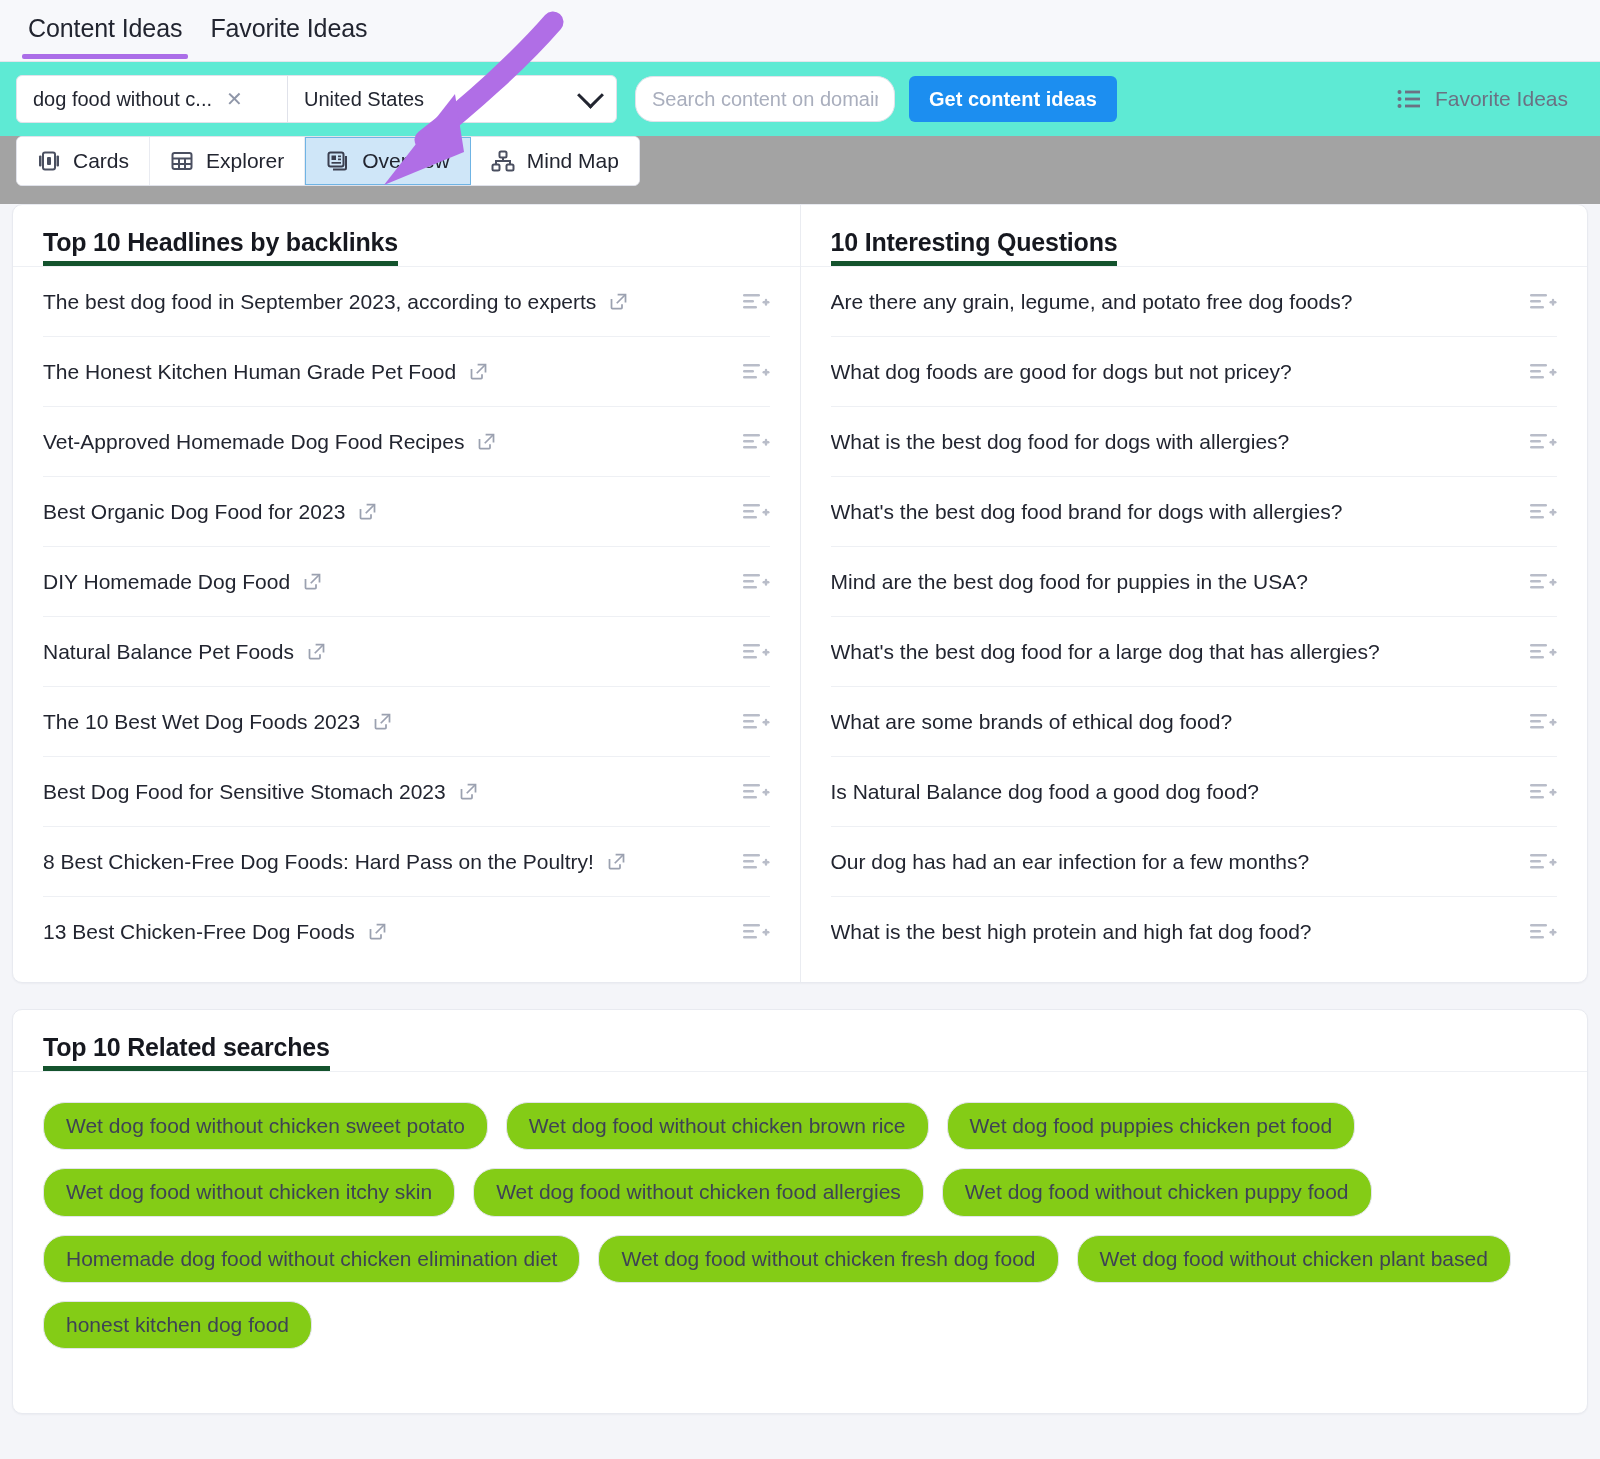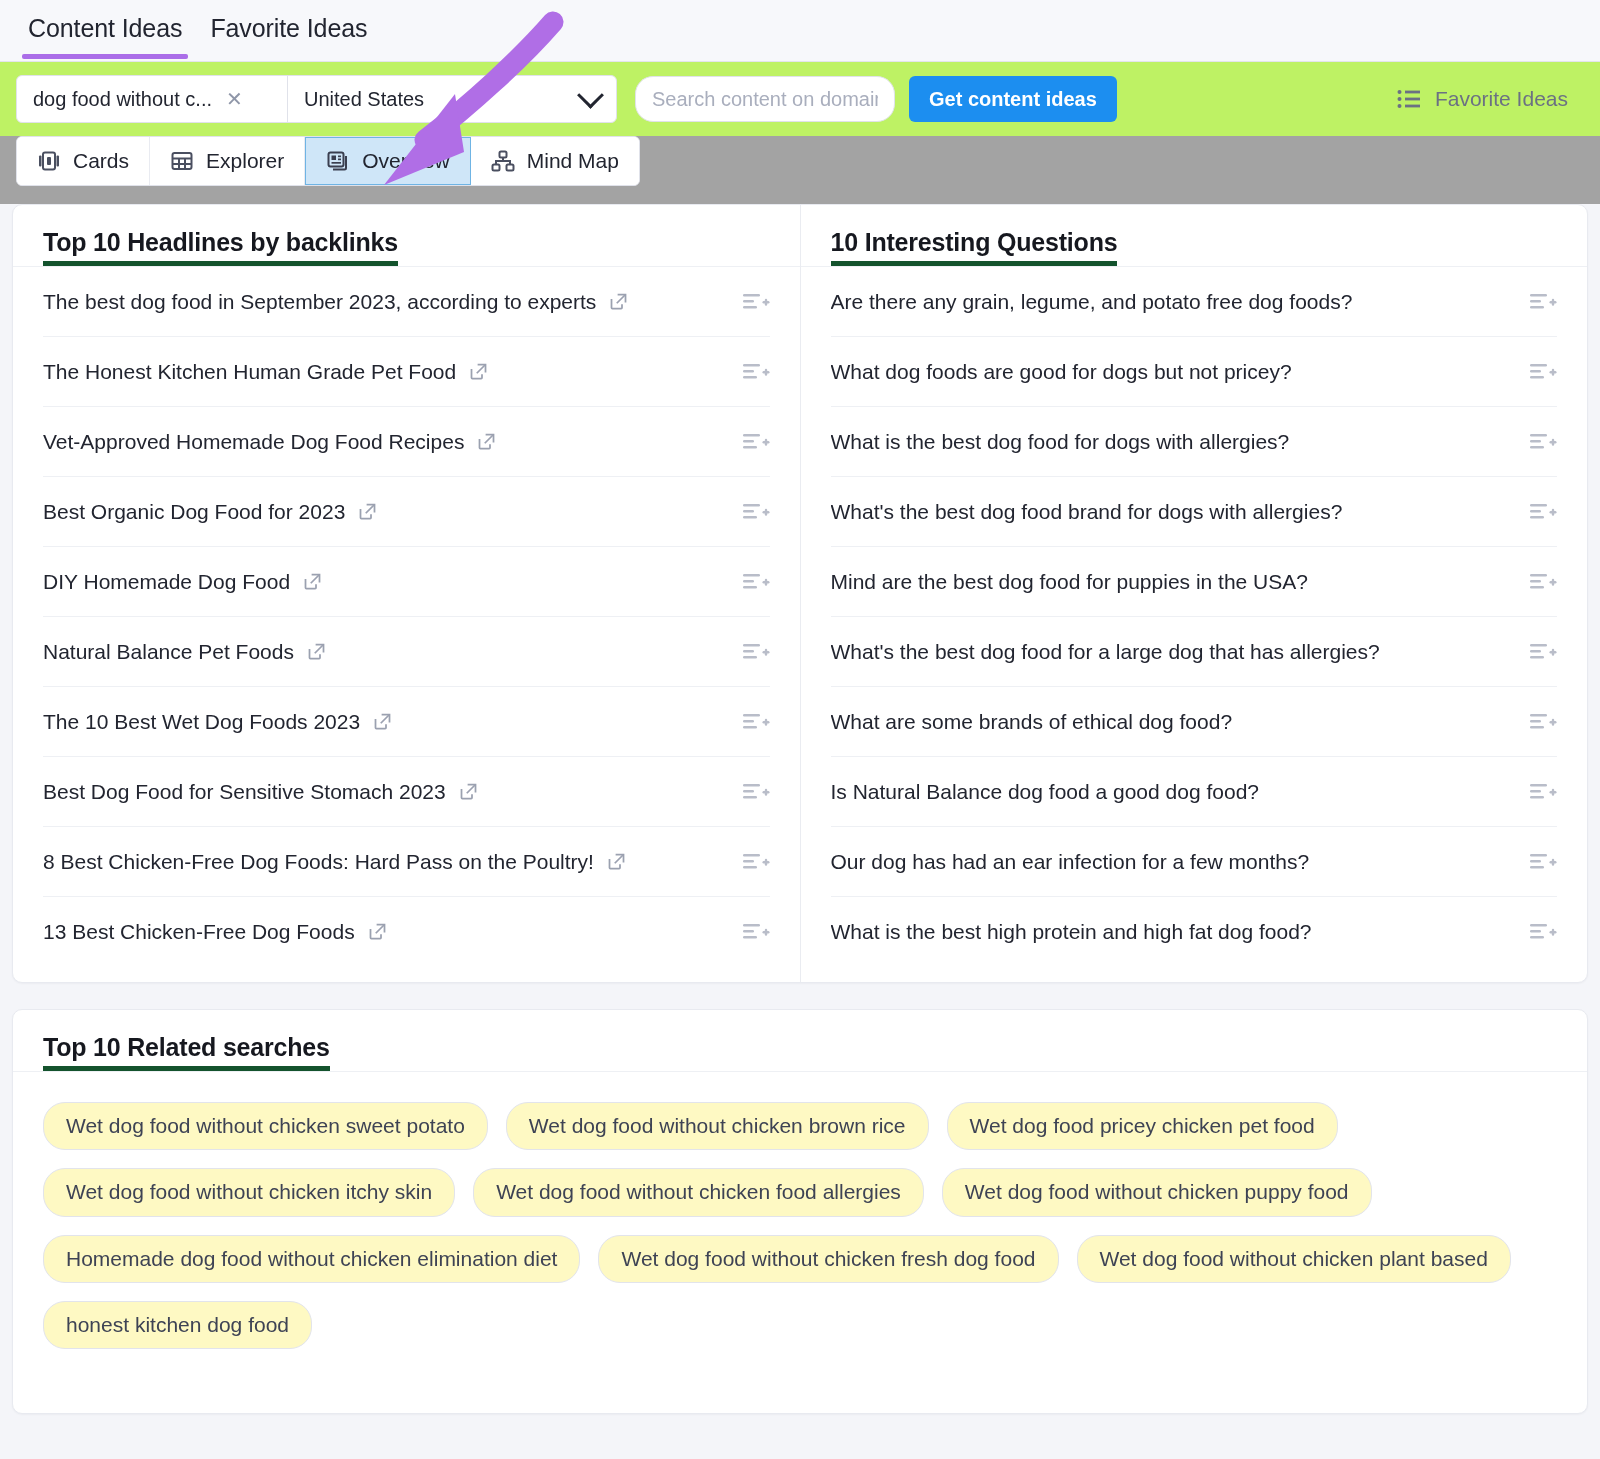--- a/index.html
+++ b/index.html
@@ -42,21 +42,21 @@
     bottom: 0;
     height: 5px;
     background: #ab6ee8;
     border-radius: 2px;
   }
 
   
   .filterbar {
     position: relative;
     height: 74px;
-    background: #bef264;
+    background: #5eead4;
     display: flex;
     align-items: center;
     padding: 0 16px;
     box-sizing: border-box;
   }
   .kw-group {
     display: flex;
     align-items: stretch;
     background: #fff;
     border: 1px solid #e0e2ea;
@@ -239,21 +239,21 @@
     flex-wrap: wrap;
     gap: 18px;
     padding: 30px 30px 64px 30px;
   }
   .tag {
     border: 1px solid #e2e4eb;
     border-radius: 22px;
     padding: 10px 22px;
     font-size: 21px;
     color: #3e4354;
-    background: #fef9c3;
+    background: #84cc16;
     white-space: nowrap;
     cursor: pointer;
     line-height: 1.25;
   }
 
   
   .annot {
     position: absolute;
     left: 0; top: 0;
     width: 1600px; height: 1459px;
@@ -666,21 +666,21 @@
 
   </div>
 
   <div class="card related-card">
     <div class="panel-head">
       <span class="panel-title">Top 10 Related searches</span>
     </div>
     <div class="tagwrap">
       <span class="tag">Wet dog food without chicken sweet potato</span>
       <span class="tag">Wet dog food without chicken brown rice</span>
-      <span class="tag">Wet dog food pricey chicken pet food</span>
+      <span class="tag">Wet dog food puppies chicken pet food</span>
       <span class="tag">Wet dog food without chicken itchy skin</span>
       <span class="tag">Wet dog food without chicken food allergies</span>
       <span class="tag">Wet dog food without chicken puppy food</span>
       <span class="tag">Homemade dog food without chicken elimination diet</span>
       <span class="tag">Wet dog food without chicken fresh dog food</span>
       <span class="tag">Wet dog food without chicken plant based</span>
       <span class="tag">honest kitchen dog food</span>
     </div>
   </div>
 

